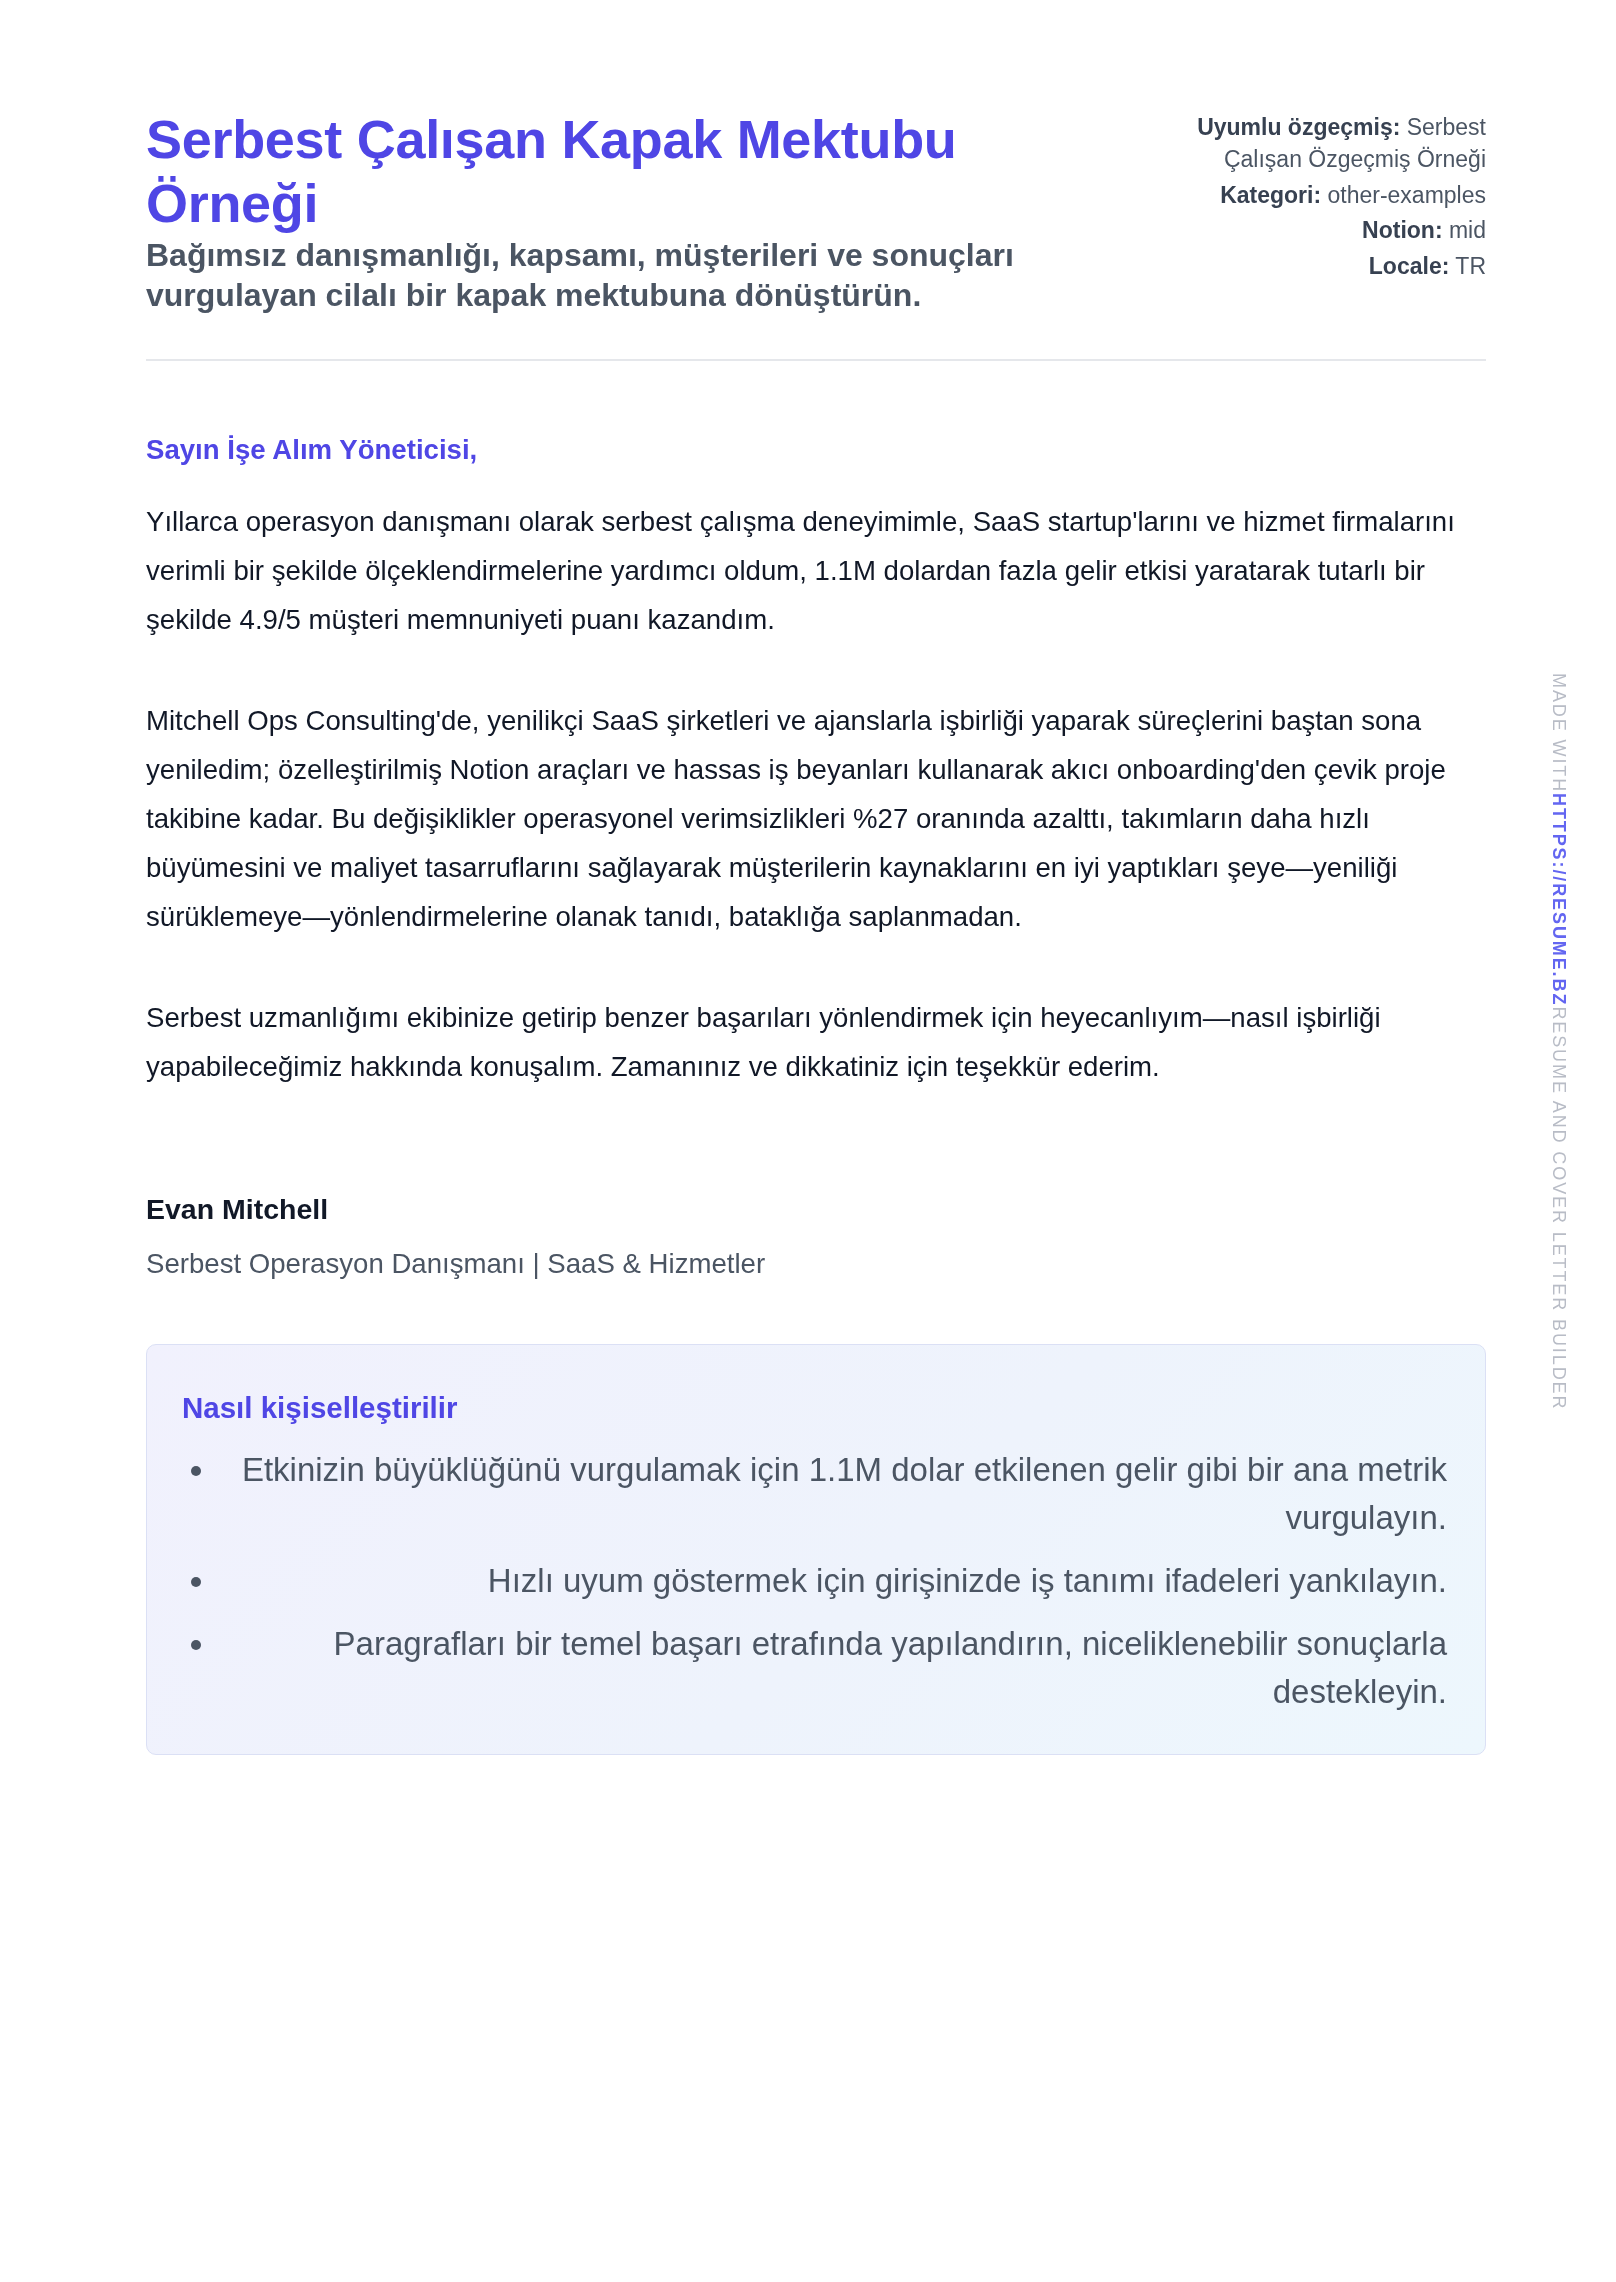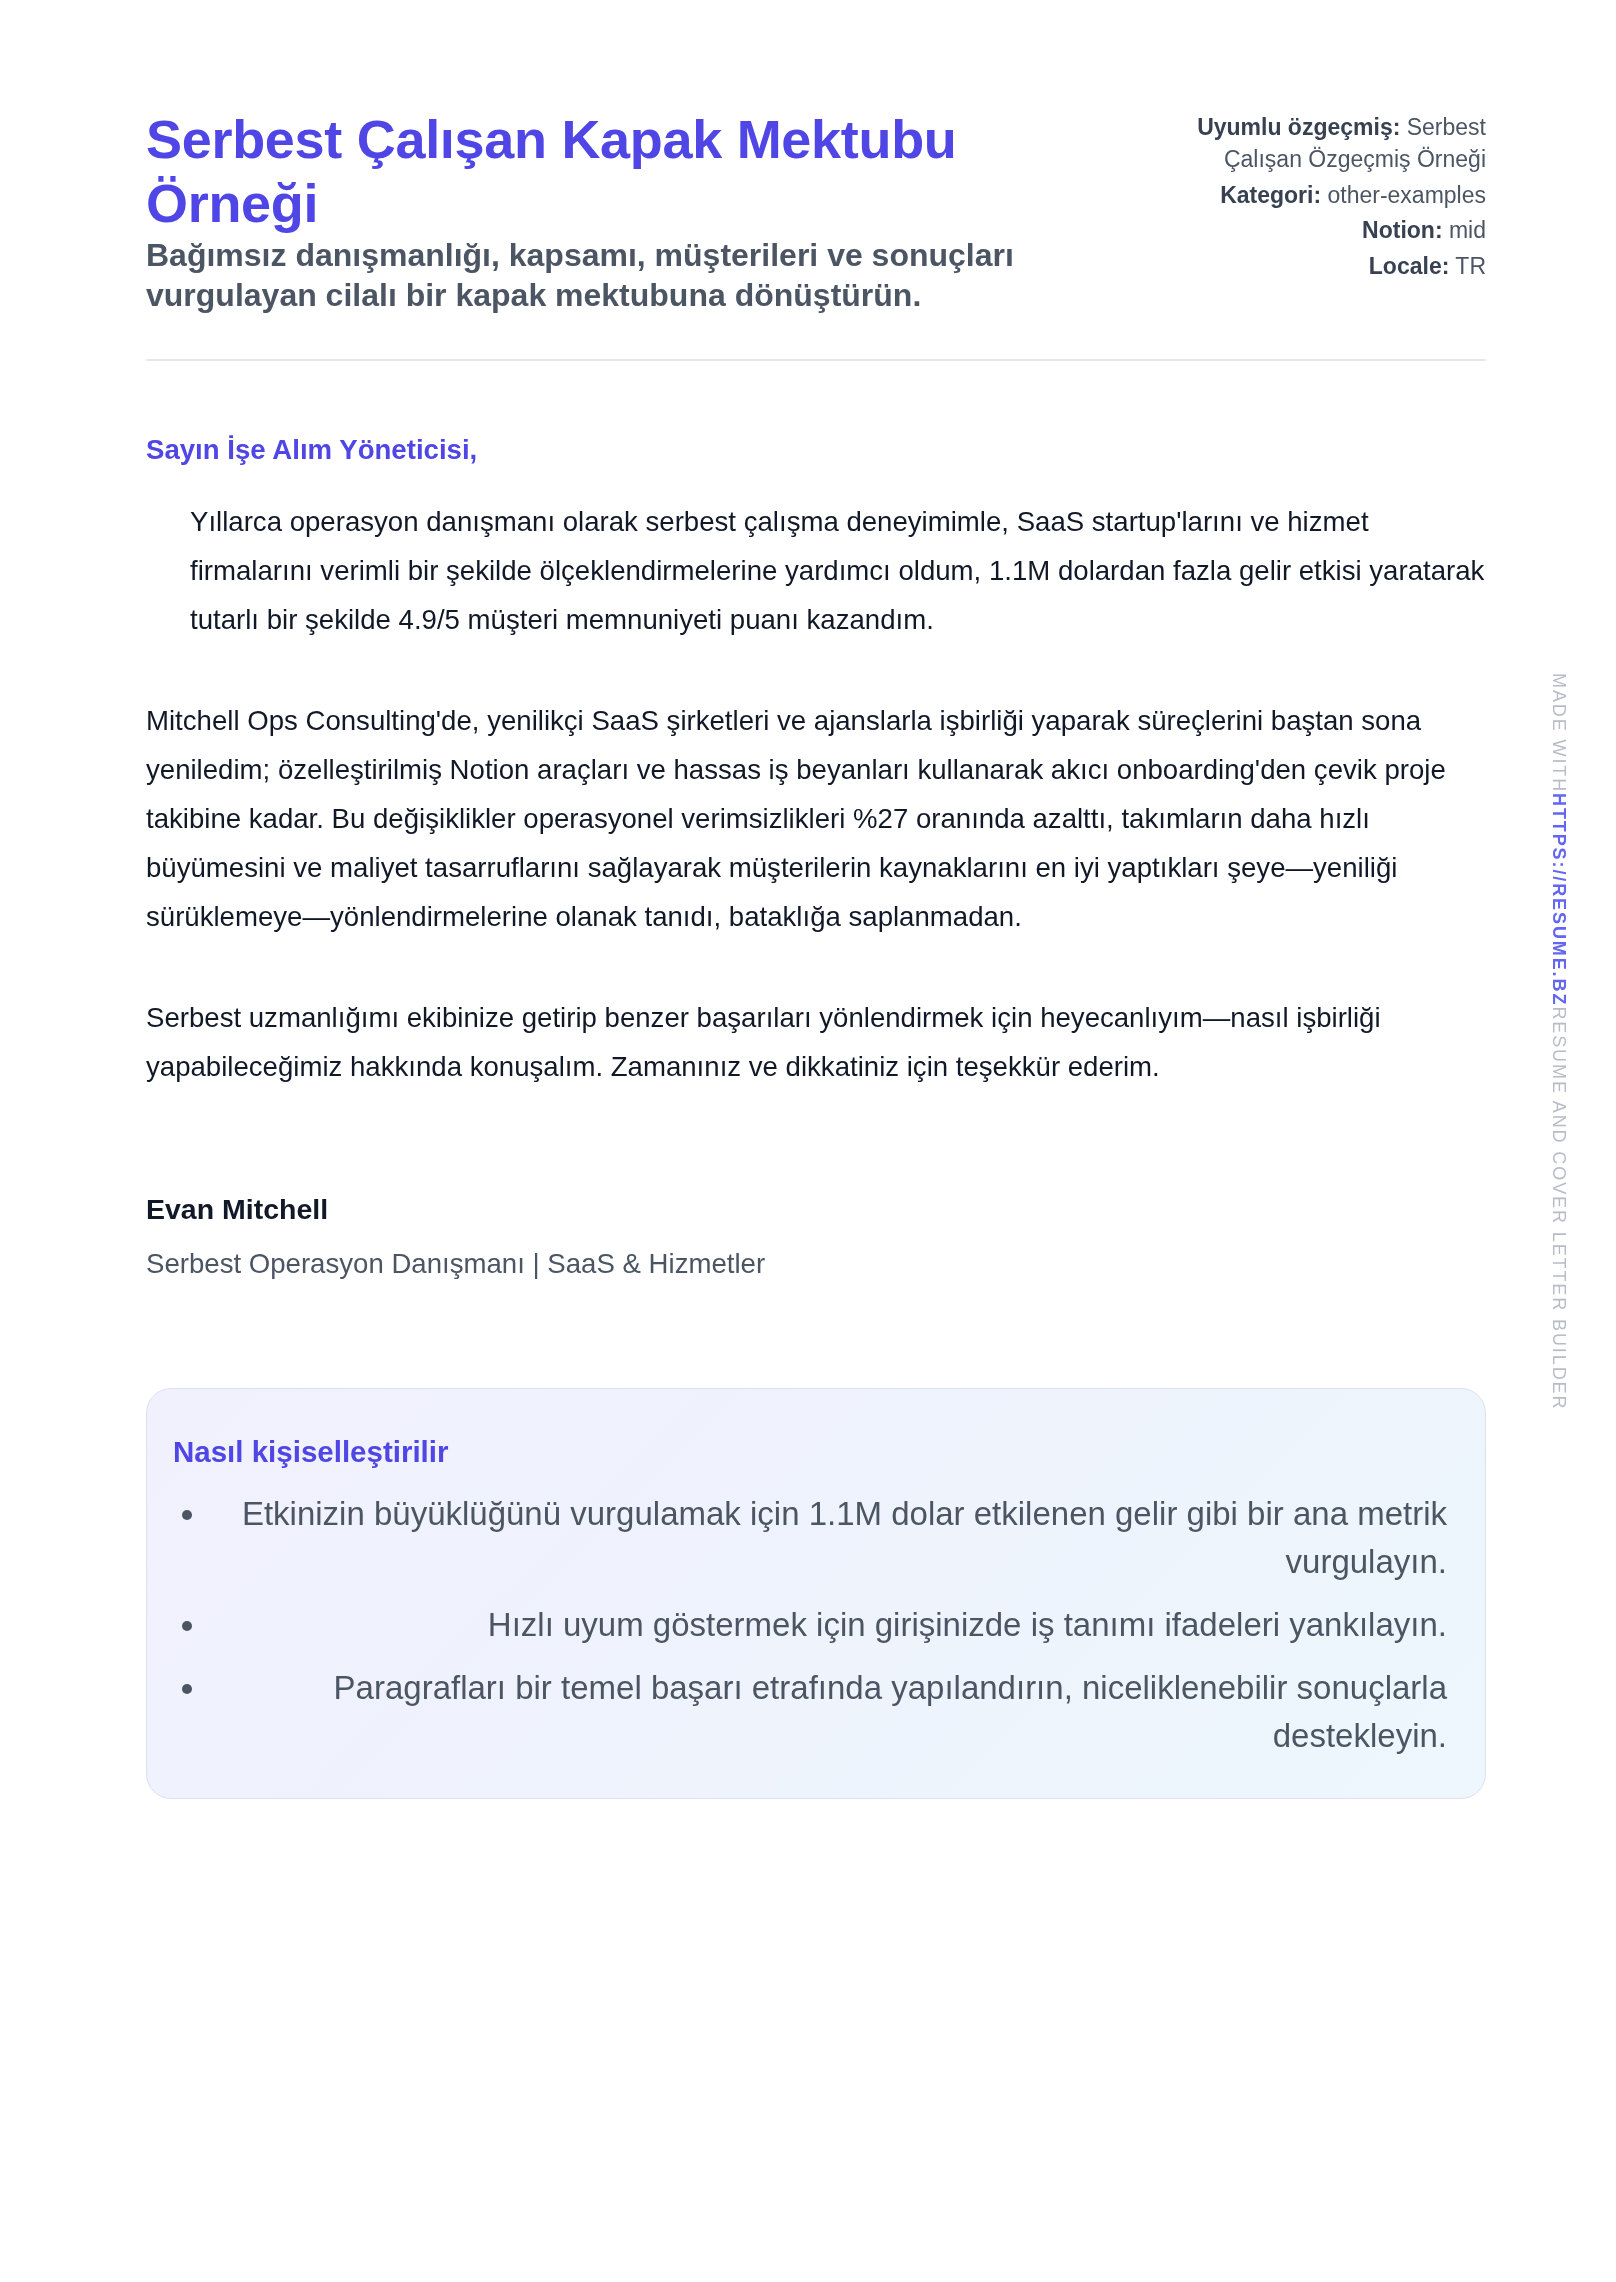--- a/index.html
+++ b/index.html
@@ -9,27 +9,27 @@
   .header { display: flex; justify-content: space-between; align-items: flex-start; }
   .title-block { width: 961px; }
   .title { margin: 0; font-size: 54px; line-height: 64px; font-weight: 700; color: #4f46e5; letter-spacing: -0.3px; }
   .subtitle { margin: 0; font-size: 32px; line-height: 40px; font-weight: 700; color: #4b5563; }
   .meta { text-align: right; font-size: 23px; line-height: 32px; color: #4b5563; padding-top: 3.8px; width: 323px; }
   .meta .row { margin-bottom: 3.8px; }
   .meta b { font-weight: 700; color: #374151; }
   .divider { height: 1.9px; background: #e5e7eb; margin-top: 44px; }
   .greeting { margin-top: 70px; font-size: 27.6px; font-weight: 700; color: #4f46e5; line-height: 38px; }
   .body p { margin: 34px 0 0 0; font-size: 27.6px; line-height: 49px; color: #111827; }
-  .body p:first-child { margin-top: 28.5px; margin-left: 44px; }
+  .body p:first-child { margin-top: 28.5px; }
   .body p + p { margin-top: 52px; }
   .sig-name { margin-top: 99px; font-size: 28.5px; font-weight: 700; color: #111827; line-height: 38px; }
   .sig-title { margin-top: 17px; font-size: 27.6px; color: #4b5563; line-height: 38px; }
-  .tips { margin-top: 105px; border: 1.9px solid #dbe0f5; border-radius: 25px;
+  .tips { margin-top: 61px; border: 1.9px solid #dbe0f5; border-radius: 10px;
     background: linear-gradient(135deg, #f1f1fd 0%, #eef3fc 55%, #edf7fd 100%);
-    padding: 44px 38px 38px 26px; }
+    padding: 44px 38px 38px 35px; }
   .tips h3 { margin: 0 0 19px 0; font-size: 29.5px; font-weight: 700; color: #4f46e5; line-height: 38px; }
   .tips ul { margin: 0; padding-left: 36px; }
   .tips li { font-size: 33px; line-height: 48px; color: #4b5563; margin-top: 15px; text-align: right; }
   .side { position: absolute; left: 1548px; top: 673px; writing-mode: vertical-rl;
     font-size: 18px; letter-spacing: 1.9px; color: #b8bcc6; white-space: nowrap; text-transform: uppercase; }
   .side .link { color: #6366f1; font-weight: 700; margin: 0 9.5px; }
 </style>
 </head>
 <body>
 

